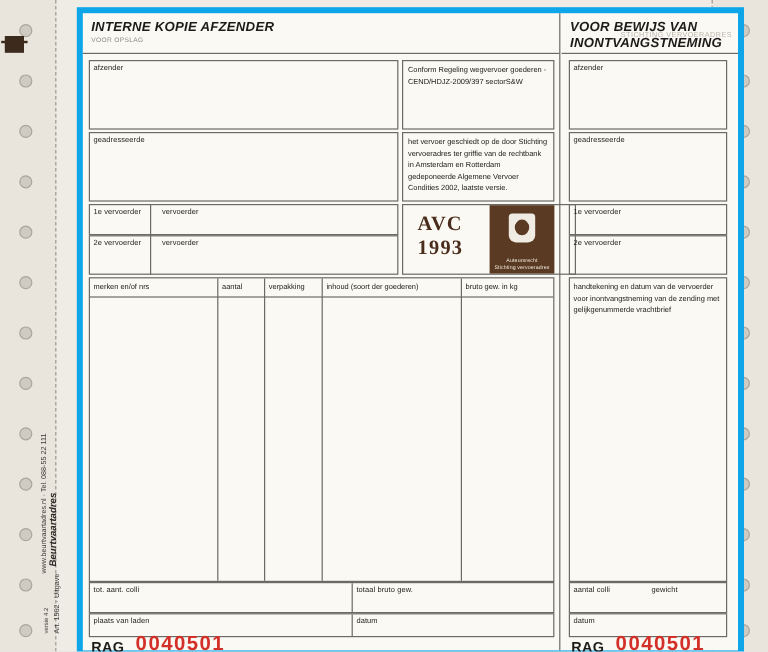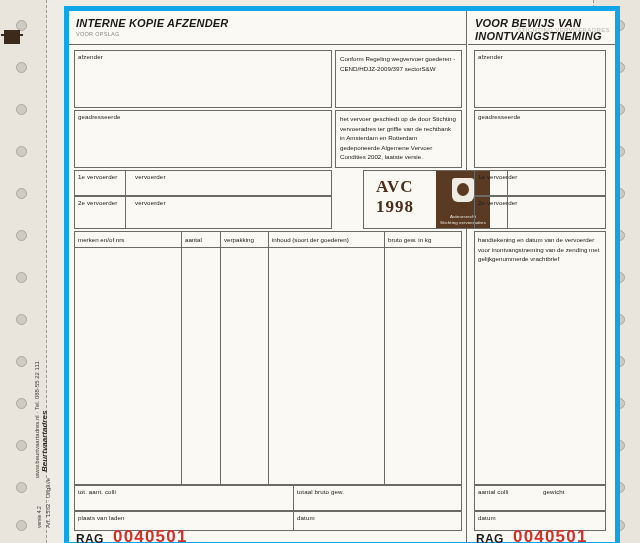--- a/index.html
+++ b/index.html
@@ -198,24 +198,24 @@
         <span class="lbl">1e vervoerder</span>
         <span class="lbl" style="left:60px;">vervoerder</span>
       </div>
       <div style="position:absolute;left:56px;top:159px;width:1px;height:59px;background:#6b6a66;"></div>
 
       <div class="box" style="left:5px;top:185px;width:258px;height:33px;">
         <span class="lbl">2e vervoerder</span>
         <span class="lbl" style="left:60px;">vervoerder</span>
       </div>
 
-      <div class="box" style="left:266px;top:159px;width:145px;height:59px;margin-left:28px;">
+      <div class="box" style="left:266px;top:159px;width:145px;height:59px;">
         <div class="avc" style="left:12px;top:6px;">
           <div class="l1">AVC</div>
-          <div class="l2">1998</div>
+          <div class="l2">1993</div>
         </div>
         <div class="logo" style="left:72px;top:0;width:54px;height:57px;">
           <div class="mark"></div>
           <div class="cap">Auteursrecht<br>Stichting vervoeradres</div>
         </div>
       </div>
 
       <div class="box" style="left:5px;top:220px;width:388px;height:254px;">
         <div style="position:absolute;left:0;top:0;right:0;height:15px;border-bottom:1px solid #6b6a66;">
           <span class="tbl-head" style="left:3px;top:4px;">merken en/of nrs</span>

